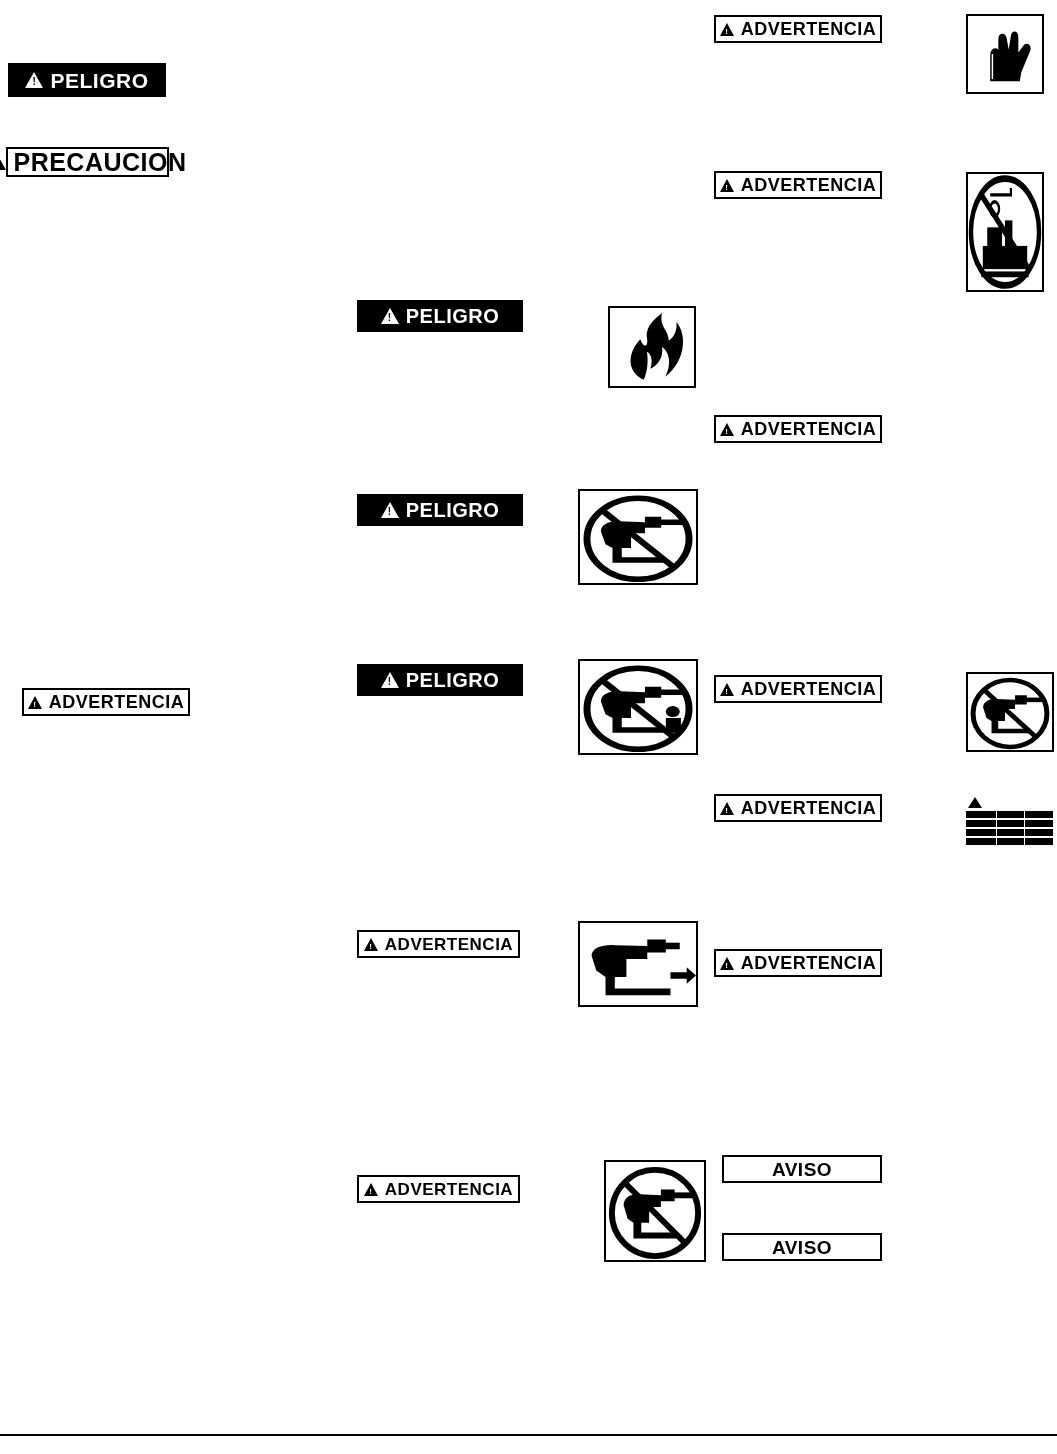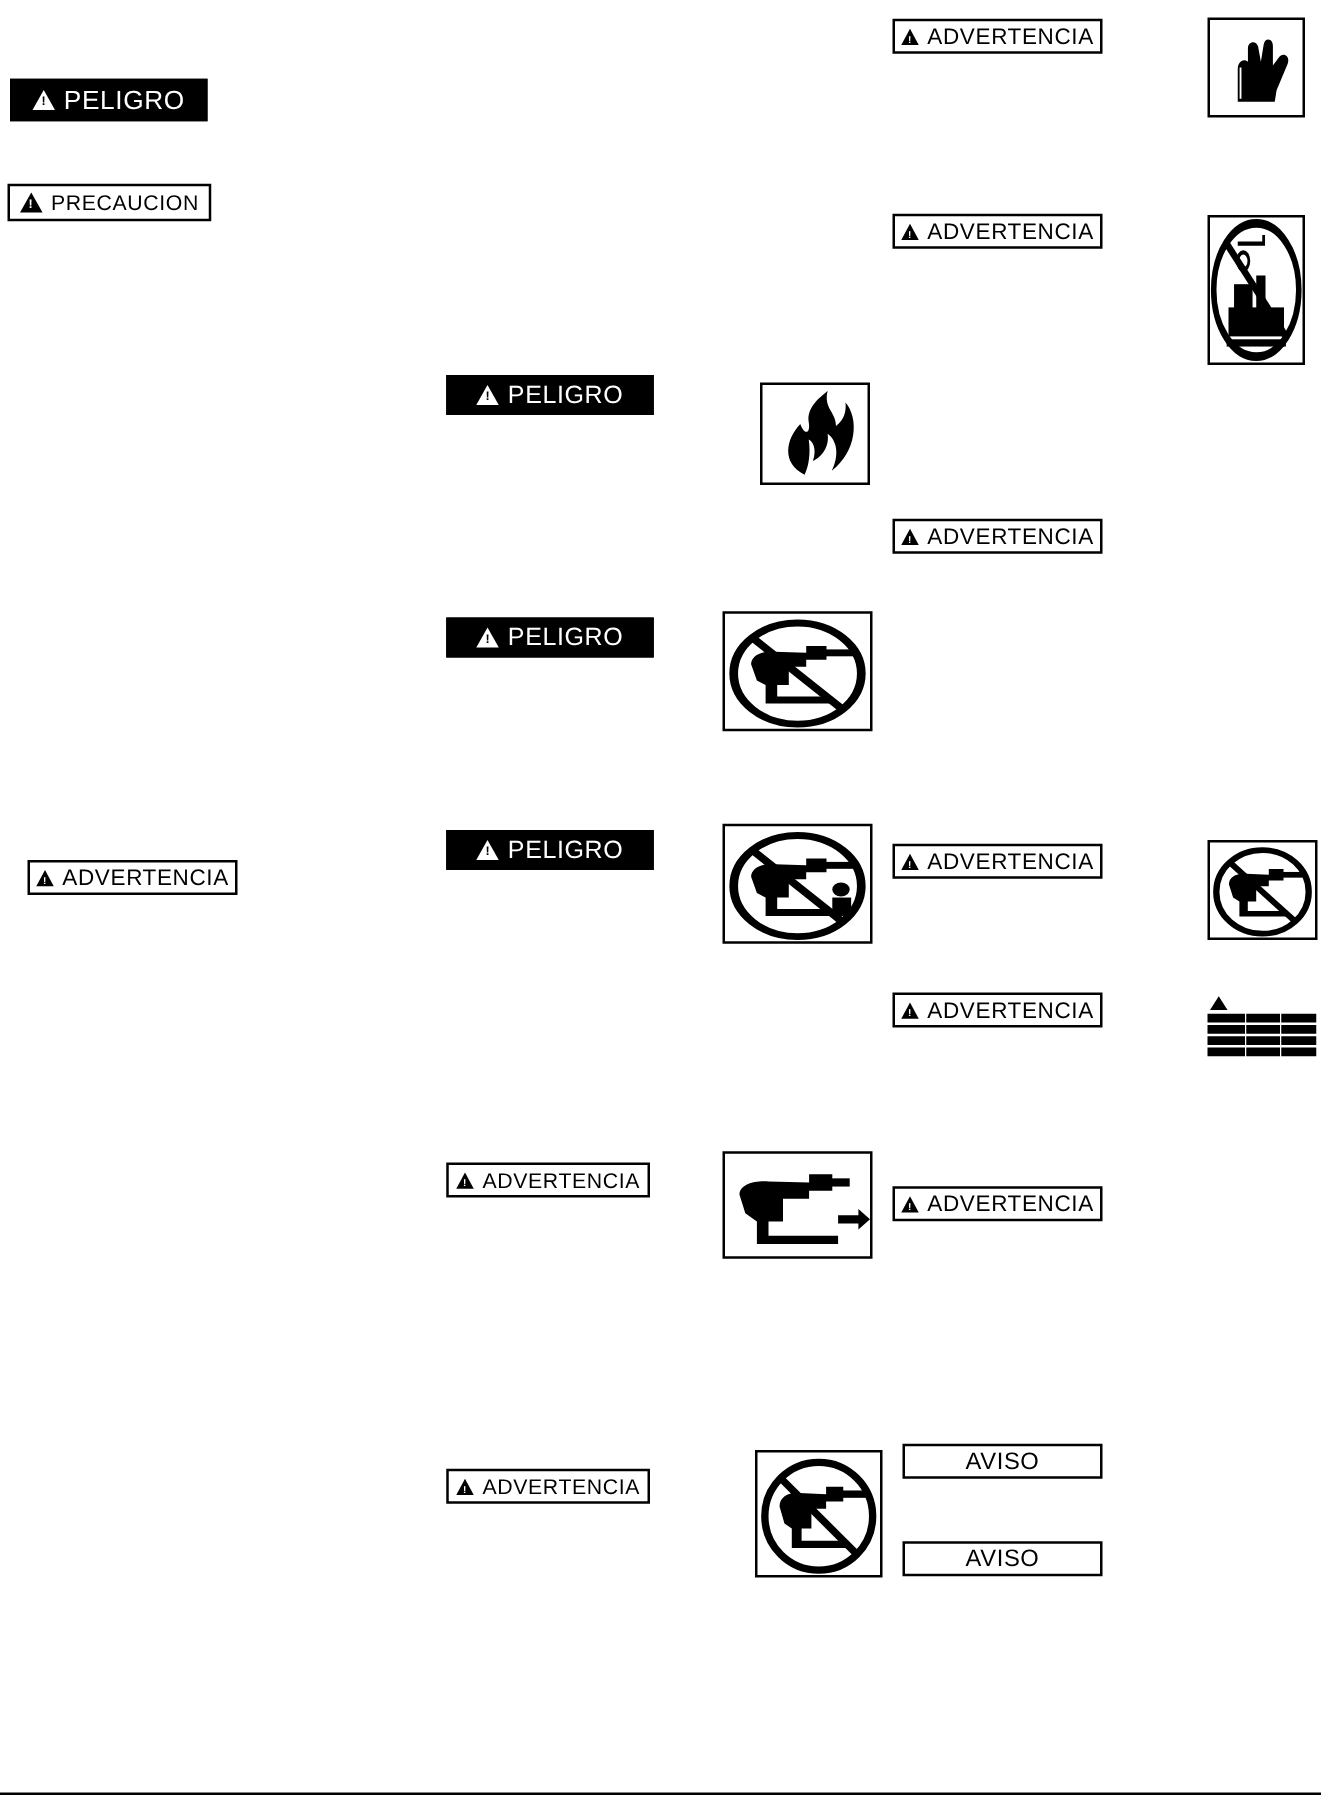--- a/index.html
+++ b/index.html
@@ -29,21 +29,21 @@
     letter-spacing: 0.5px;
     white-space: nowrap;
   }
   .banner .tri {
     display: inline-block;
     position: relative;
     margin-right: 7px;
     flex: 0 0 auto;
   }
   .banner .label-text {
-    font-weight: normal;
+    font-weight: bold;
     line-height: 1;
   }
 
   
   .banner.dark {
     background: #000000;
     color: #ffffff;
     border: 1px solid #000000;
   }
   
@@ -135,21 +135,21 @@
           <span class="tri-shape"></span>
           <span class="bang">!</span>
         </span>
         <span class="label-text" style="font-size: 21px;">PELIGRO</span>
       </div>
       <div class="banner light" style="left: 6px; top: 147px; width: 163px; height: 30px;">
         <span class="tri">
           <span class="tri-shape"></span>
           <span class="bang">!</span>
         </span>
-        <span class="label-text" style="font-size: 17px;">PRECAUCION</span>
+        <span class="label-text" style="font-size: 25px;">PRECAUCION</span>
       </div>
       <div class="banner light" style="left: 714px; top: 15px; width: 168px; height: 28px;">
         <span class="tri small">
           <span class="tri-shape"></span>
           <span class="bang">!</span>
         </span>
         <span class="label-text" style="font-size: 18px;">ADVERTENCIA</span>
       </div>
       <div class="banner light" style="left: 714px; top: 171px; width: 168px; height: 28px;">
         <span class="tri small">

